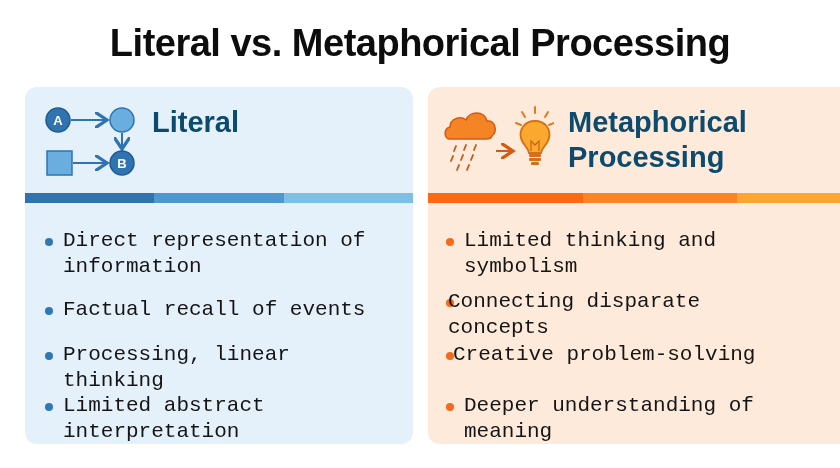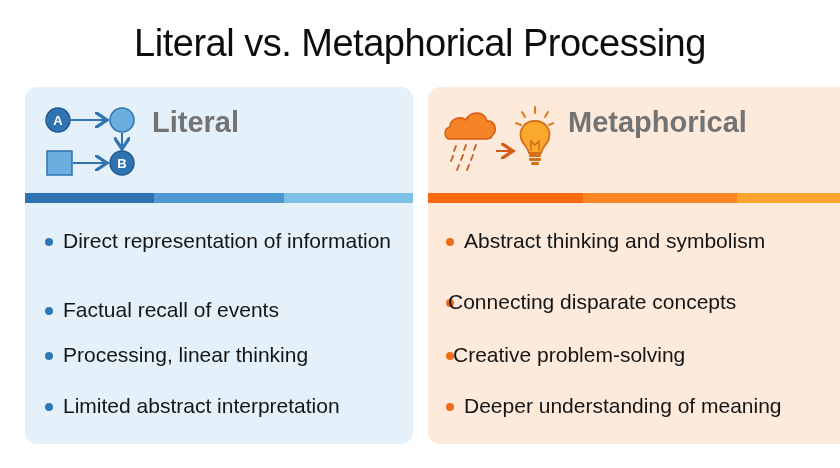--- a/index.html
+++ b/index.html
@@ -1,46 +1,46 @@
 <!DOCTYPE html>
 <html><head>
 <meta charset="utf-8">
 <style>
   * { box-sizing: border-box; margin: 0; padding: 0; }
   html, body { width: 840px; height: 468px; background: #ffffff; overflow: hidden; }
   body { font-family: "Liberation Sans", "DejaVu Sans", sans-serif; color: #111; position: relative; }
 
   .title {
     position: absolute; left: 0; top: 22px; width: 840px;
-    text-align: center; font-size: 38px; font-weight: normal; letter-spacing: -0.5px; color: #0d0d0d;
+    text-align: center; font-size: 38px; font-weight: bold; letter-spacing: -0.5px; color: #0d0d0d;
   }
 
   .panel {
     position: absolute; top: 87px; height: 357px; border-radius: 12px; overflow: hidden;
   }
   .panel.left { left: 25px; width: 388px; background: #e4f0fa; }
   .panel.right { left: 428px; width: 464px; background: #fdeadb; }
 
   .panel-head { position: absolute; left: 0; top: 0; width: 100%; height: 106px; }
   .icon-wrap { position: absolute; left: 18px; top: 14px; width: 100px; height: 80px; }
   .panel.right .icon-wrap { left: 14px; top: 14px; width: 112px; }
 
   .head-text {
     position: absolute; left: 127px; top: 18px;
-    font-size: 29px; font-weight: bold; line-height: 35px; color: #737373;
+    font-size: 29px; font-weight: bold; line-height: 35px; color: #0c4a6e;
   }
   .panel.right .head-text { left: 140px; }
 
   .bar { position: absolute; left: 0; top: 106px; width: 100%; height: 10px; display: flex; }
   .bar span { flex: 1; height: 100%; display: block; }
 
   .list { position: absolute; left: 0; top: 138px; width: 100%; list-style: none; }
   .list li { position: absolute; left: 0; width: 100%; font-size: 21px; line-height: 26px; color: #151515; }
   .list li .dot { position: absolute; left: 20px; top: 10px; width: 8px; height: 8px; border-radius: 50%; }
-  .list li .txt { position: absolute; left: 38px; width: 330px; display: block; }
+  .list li .txt { position: absolute; left: 38px; width: 330px; display: block; font-family: Liberation Mono, monospace; }
 </style>
 </head>
 <body>
 
 <div class="title">Literal vs. Metaphorical Processing</div>
 
 <div class="panel left">
   <div class="panel-head">
     <div class="icon-wrap">
       <svg width="100" height="80" viewBox="0 0 100 80">
@@ -133,31 +133,32 @@
           <path d="M93,20 C82,20 77,29 79,37 C80,43 86,46 87,52 L99,52 C100,46 106,43 107,37 C109,29 104,20 93,20 Z" fill="#fba92e" stroke="#d4701a" stroke-width="1.8"></path>
           <path d="M89,50 L89,40 L93,44 L97,40 L97,50" fill="none" stroke="#c9661a" stroke-width="1.3"></path>
           <rect x="87" y="53" width="12" height="3" rx="1" fill="#d4701a"></rect>
           <rect x="87" y="57" width="12" height="3" rx="1" fill="#d4701a"></rect>
           <rect x="89" y="61" width="8" height="3" rx="1" fill="#d4701a"></rect>
         </g>
       </svg>
     </div>
     <div class="head-text">
       <div>Metaphorical</div>
+      <div>Processing</div>
     </div>
   </div>
   <div class="bar">
     <span style="background:#fb6a10"></span>
     <span style="background:#fd8424"></span>
     <span style="background:#fea52f"></span>
   </div>
   <ul class="list">
     <li style="top:3px">
       <span class="dot" style="background:#f26a1b; left:18px"></span>
-      <span class="txt" style="left:36px; width:345px">Abstract thinking and symbolism</span>
+      <span class="txt" style="left:36px; width:345px">Limited thinking and symbolism</span>
     </li>
     <li style="top:64px">
       <span class="dot" style="background:#f26a1b; left:18px"></span>
       <span class="txt" style="left:20px; width:345px">Connecting disparate concepts</span>
     </li>
     <li style="top:117px">
       <span class="dot" style="background:#f26a1b; left:18px"></span>
       <span class="txt" style="left:25px; width:345px">Creative problem-solving</span>
     </li>
     <li style="top:168px">

